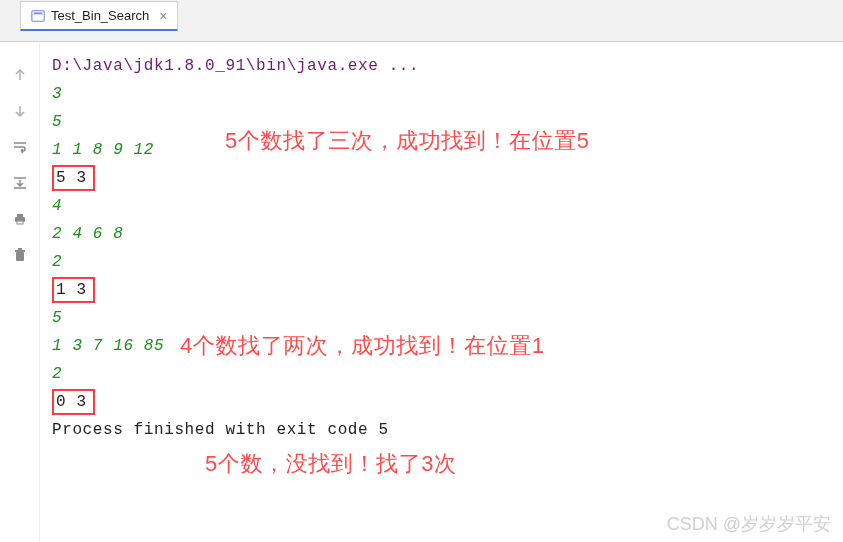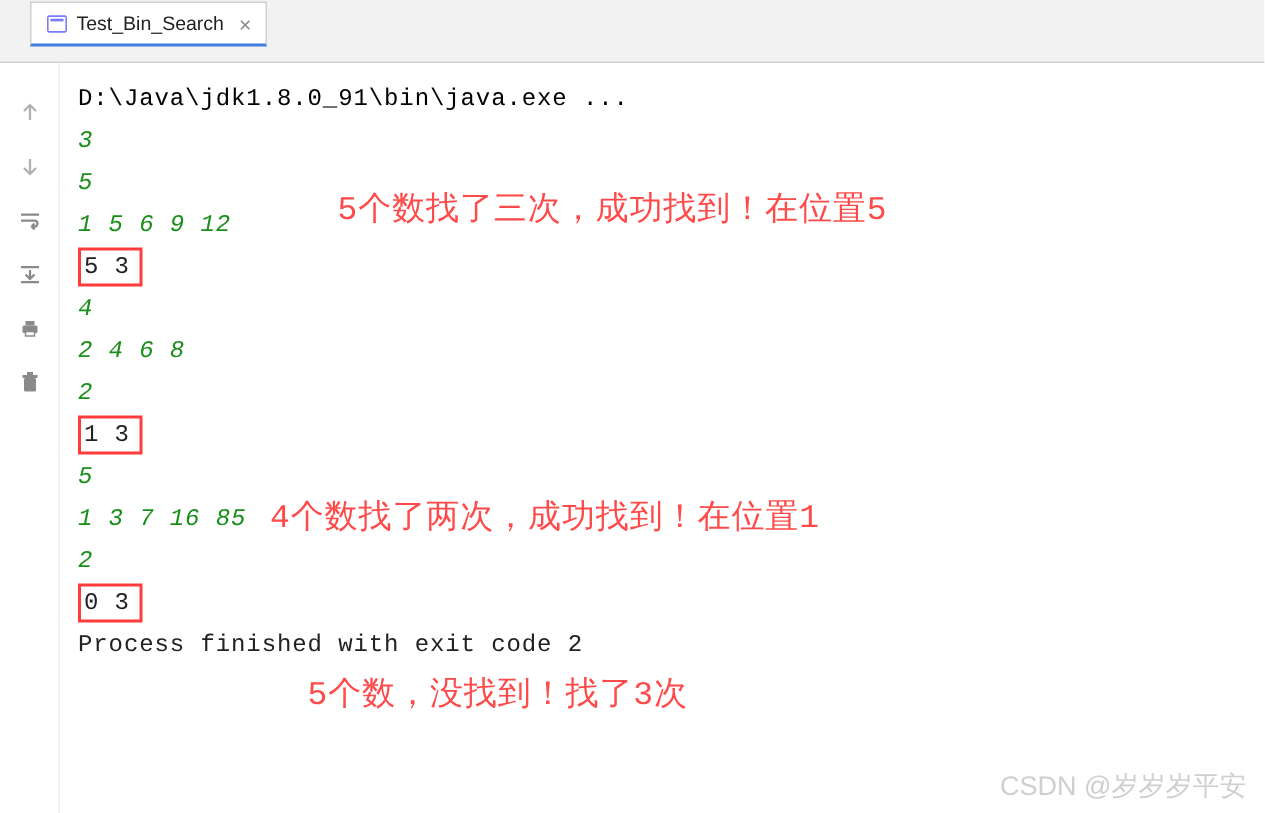--- a/index.html
+++ b/index.html
@@ -70,36 +70,36 @@
     .console {
       flex: 1;
       padding: 10px 12px 10px 12px;
       font-family: "Consolas", "Courier New", monospace;
       font-size: 16px;
       line-height: 28px;
       letter-spacing: 0.6px;
       position: relative;
     }
     .line { white-space: pre; }
-    .cmd { color: #000000; }
+    .cmd { color: #701a75; }
     .green { color: #1a8f1a; font-style: italic; }
     .black { color: #222; }
     .boxed {
       display: inline-block;
       border: 2px solid #ff3b3b;
       padding: 0 6px 0 2px;
       line-height: 22px;
       color: #222;
       font-style: normal;
       margin: 1px 0;
     }
     .anno {
       position: absolute;
       color: #ff4a4a;
-      font-family: Liberation Mono, monospace;
+      font-family: Liberation Sans, sans-serif;
       font-size: 22px;
       font-weight: 400;
       white-space: nowrap;
     }
     .watermark {
       position: absolute;
       right: 12px;
       bottom: 6px;
       color: #cfcfcf;
       font-size: 18px;
@@ -157,31 +157,31 @@
           <rect x="3" y="3" width="10" height="2"></rect>
           <rect x="6" y="1" width="4" height="2"></rect>
         </svg>
     </span>
   </div>
 
   <div class="console">
     <div class="line cmd">D:\Java\jdk1.8.0_91\bin\java.exe ...</div>
     <div class="line green">3</div>
     <div class="line green">5</div>
-    <div class="line green">1 5 6 9 12</div>
+    <div class="line green">1 1 8 9 12</div>
     <div class="line"><span class="boxed">5 3</span></div>
     <div class="line green">4</div>
     <div class="line green">2 4 6 8</div>
     <div class="line green">2</div>
     <div class="line"><span class="boxed">1 3</span></div>
     <div class="line green">5</div>
     <div class="line green">1 3 7 16 85</div>
     <div class="line green">2</div>
     <div class="line"><span class="boxed">0 3</span></div>
-    <div class="line black">Process finished with exit code 2</div>
+    <div class="line black">Process finished with exit code 5</div>
 
     <div class="anno" style="left:185px; top:85px;">5个数找了三次，成功找到！在位置5</div>
     <div class="anno" style="left:140px; top:290px;">4个数找了两次，成功找到！在位置1</div>
     <div class="anno" style="left:165px; top:408px;">5个数，没找到！找了3次</div>
   </div>
 </div>
 
 <div class="watermark">CSDN @岁岁岁平安</div>
 
 </body></html>

